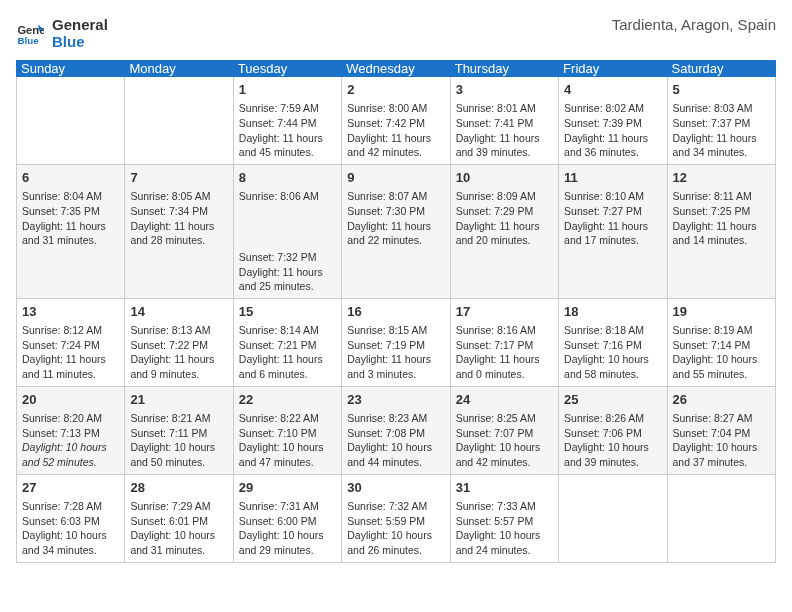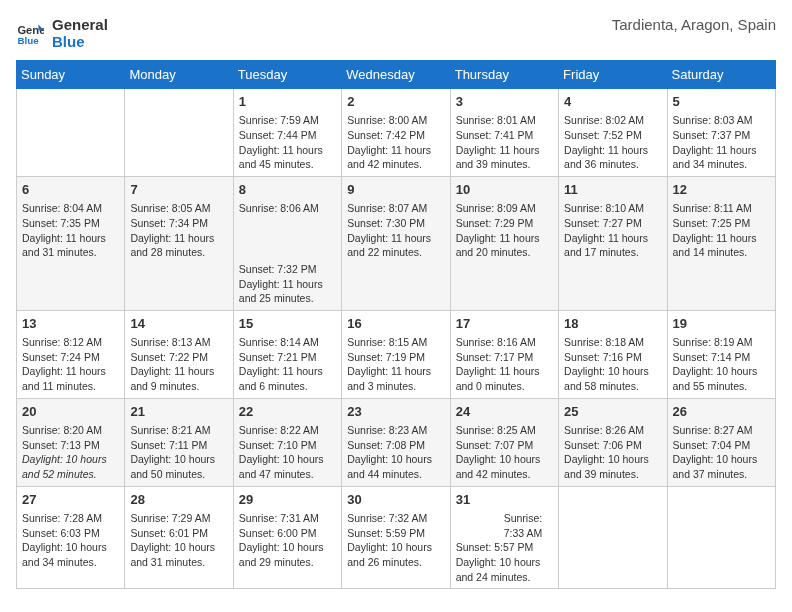--- a/index.html
+++ b/index.html
@@ -39,21 +39,21 @@
       color: #555;
     }
     .calendar {
       width: 100%;
       border-collapse: collapse;
       font-size: 11px;
     }
     .calendar thead th {
       background-color: #1a73c9;
       color: #fff;
-      padding: 6px 4px;
+      padding: 0 4px;
       text-align: left;
       font-size: 13px;
       font-weight: normal;
       border: 1px solid #1a73c9;
     }
     .calendar tbody td {
       vertical-align: top;
       padding: 4px 5px;
       border: 1px solid #ccc;
       min-width: 100px;
@@ -128,21 +128,21 @@
         </td>
         <td>
           <span class="day-num">3</span>
           <span style="display: block;">Sunrise: 8:01 AM</span>
           <span style="display: block;">Sunset: 7:41 PM</span>
           <span style="display: block;">Daylight: 11 hours and 39 minutes.</span>
         </td>
         <td>
           <span class="day-num">4</span>
           <span style="display: block;">Sunrise: 8:02 AM</span>
-          <span style="display: block;">Sunset: 7:52 PM</span>
+          <span style="display: block;">Sunset: 7:39 PM</span>
           <span style="display: block;">Daylight: 11 hours and 36 minutes.</span>
         </td>
         <td>
           <span class="day-num">5</span>
           <span style="display: block;">Sunrise: 8:03 AM</span>
           <span style="display: block;">Sunset: 7:37 PM</span>
           <span style="display: block;">Daylight: 11 hours and 34 minutes.</span>
         </td>
       </tr>
       <tr>
@@ -297,21 +297,21 @@
           <span style="display: block;">Daylight: 10 hours and 29 minutes.</span>
         </td>
         <td>
           <span class="day-num">30</span>
           <span style="display: block;">Sunrise: 7:32 AM</span>
           <span style="display: block;">Sunset: 5:59 PM</span>
           <span style="display: block;">Daylight: 10 hours and 26 minutes.</span>
         </td>
         <td>
           <span class="day-num">31</span>
-          <span style="display: block; margin-left: 48px;">Sunrise: 7:33 AM</span>
+          <span style="display: block;">Sunrise: 7:33 AM</span>
           <span style="display: block;">Sunset: 5:57 PM</span>
           <span style="display: block;">Daylight: 10 hours and 24 minutes.</span>
         </td>
         <td class="empty-cell"></td>
         <td class="empty-cell"></td>
       </tr>
     </tbody>
 </table>
 
 </body></html>

